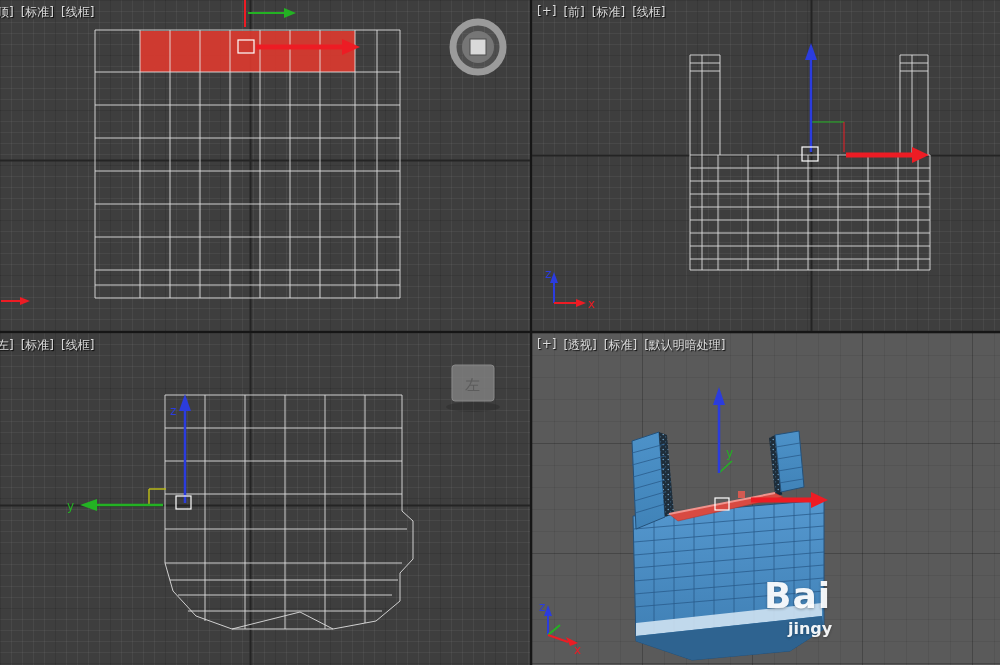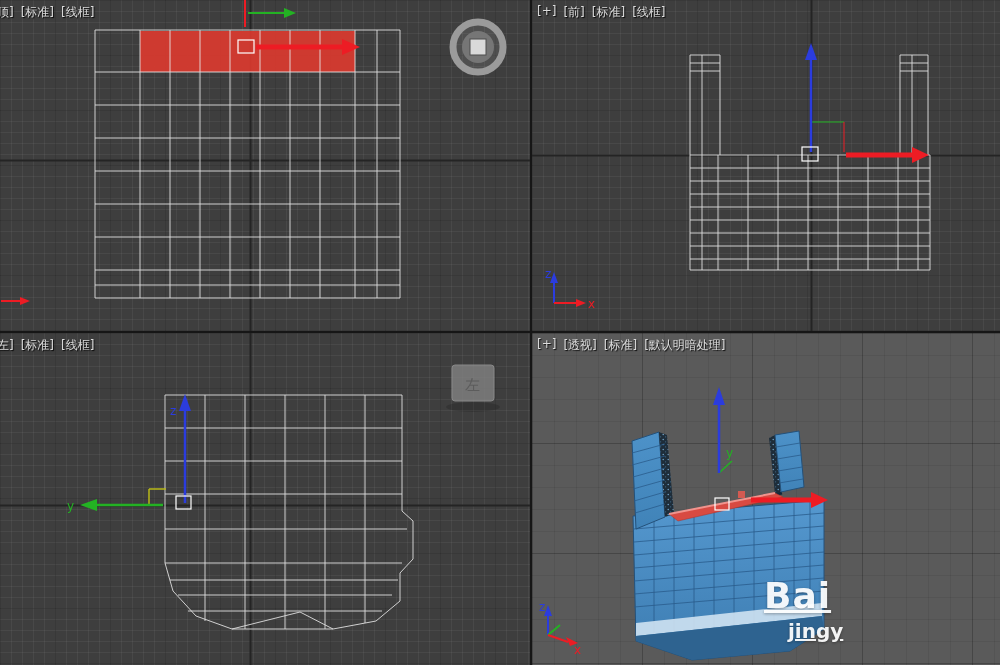--- a/index.html
+++ b/index.html
@@ -49,23 +49,23 @@
   .gx{stroke:var(--gizmo-x,#ed1c24);fill:none;}
   .gy{stroke:var(--gizmo-y,#23b223);fill:none;}
   .gz{stroke:var(--gizmo-z,#2b3cde);fill:none;}
   .gxf{fill:var(--gizmo-x,#ed1c24);stroke:none;}
   .gyf{fill:var(--gizmo-y,#23b223);stroke:none;}
   .gzf{fill:var(--gizmo-z,#2b3cde);stroke:none;}
   .tx{fill:var(--gizmo-x,#ed1c24);font-size:12px;}
   .ty{fill:var(--gizmo-y,#23b223);font-size:12px;}
   .tz{fill:var(--gizmo-z,#2b3cde);font-size:12px;}
   .watermark{position:absolute;z-index:5;color:#ffffff;opacity:.93;pointer-events:none;
-    text-shadow:0 1px 3px rgba(0,0,0,.35);text-decoration:underline;}
+    text-shadow:0 1px 3px rgba(0,0,0,.35);}
   .wm1{left:232px;top:242px;font-size:36px;font-weight:bold;letter-spacing:1px;}
-  .wm2{left:256px;top:286px;font-size:20px;font-weight:bold;}
+  .wm2{left:256px;top:286px;font-size:16px;font-weight:bold;}
 </style>
 </head>
 <body>
 
 <div id="stage">
 
   <div class="viewport vp-ortho">
     <div class="vp-label cut">
       <span>顶]</span>
       <span>[标准]</span>

